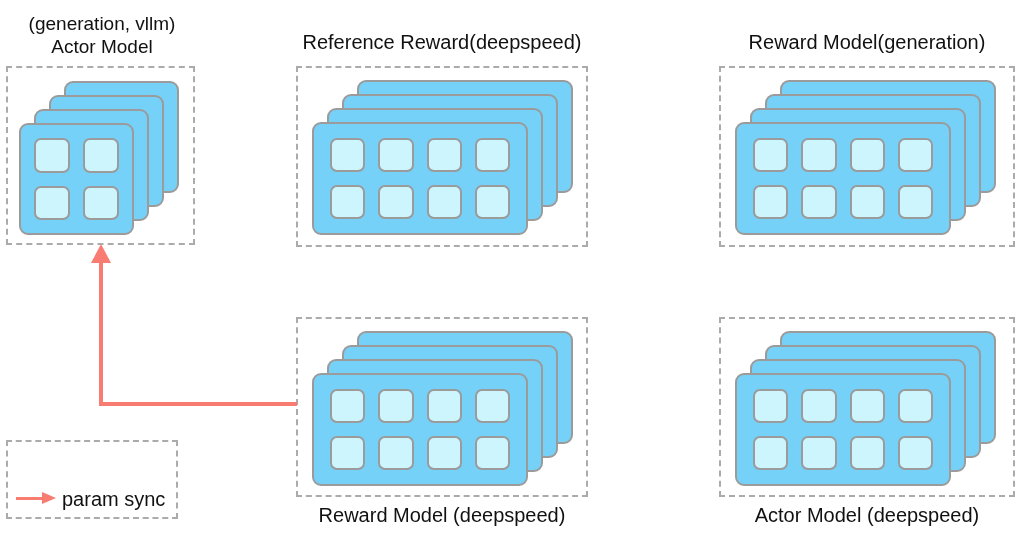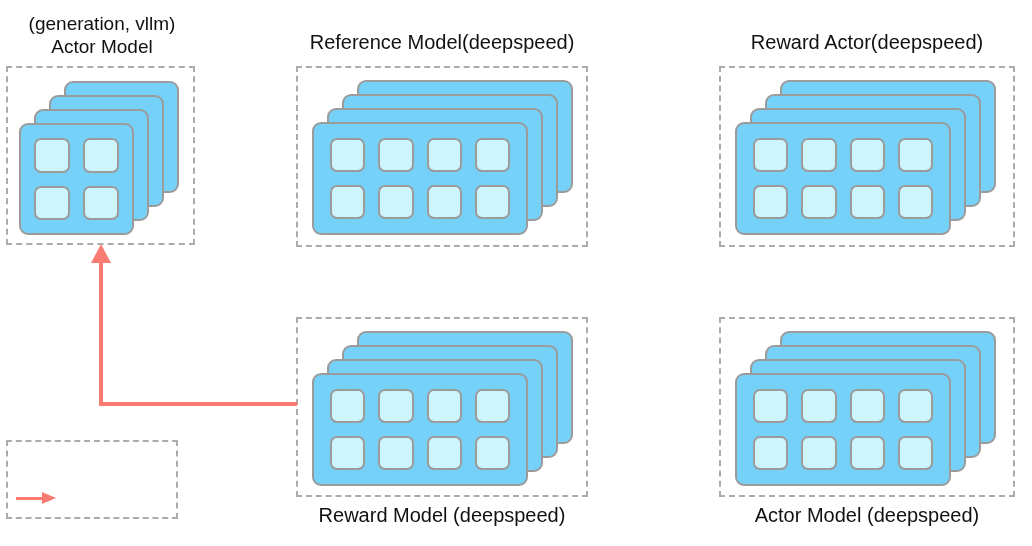--- a/index.html
+++ b/index.html
@@ -138,42 +138,42 @@
           <div class="grid" style="grid-template-columns: repeat(2, 1fr); grid-template-rows: repeat(2, 1fr);">
             <div class="cell"></div>
             <div class="cell"></div>
             <div class="cell"></div>
             <div class="cell"></div>
           </div>
         </div>
       </div>
   </div>
 
-  <div class="node-title" id="t-reference">Reference Model(deepspeed)</div>
+  <div class="node-title" id="t-reference">Reference Reward(deepspeed)</div>
   <div class="dashed-box" id="b-reference">
     <div class="stack stack-wide">
         <div class="card" style="left: 45px; top: -42px; z-index: 1;"></div>
         <div class="card" style="left: 30px; top: -28px; z-index: 2;"></div>
         <div class="card" style="left: 15px; top: -14px; z-index: 3;"></div>
         <div class="card" style="left: 0px; top: 0px; z-index: 4;">
           <div class="grid" style="grid-template-columns: repeat(4, 1fr); grid-template-rows: repeat(2, 1fr);">
             <div class="cell"></div>
             <div class="cell"></div>
             <div class="cell"></div>
             <div class="cell"></div>
             <div class="cell"></div>
             <div class="cell"></div>
             <div class="cell"></div>
             <div class="cell"></div>
           </div>
         </div>
       </div>
   </div>
 
-  <div class="node-title" id="t-reward">Reward Actor(deepspeed)</div>
+  <div class="node-title" id="t-reward">Reward Model(generation)</div>
   <div class="dashed-box" id="b-reward">
     <div class="stack stack-wide">
         <div class="card" style="left: 45px; top: -42px; z-index: 1;"></div>
         <div class="card" style="left: 30px; top: -28px; z-index: 2;"></div>
         <div class="card" style="left: 15px; top: -14px; z-index: 3;"></div>
         <div class="card" style="left: 0px; top: 0px; z-index: 4;">
           <div class="grid" style="grid-template-columns: repeat(4, 1fr); grid-template-rows: repeat(2, 1fr);">
             <div class="cell"></div>
             <div class="cell"></div>
             <div class="cell"></div>
@@ -229,15 +229,16 @@
   </div>
   <div class="node-title" id="t-critic">Actor Model (deepspeed)</div>
 
   <div class="conn-h"></div>
   <div class="conn-v"></div>
   <div class="conn-head"></div>
 
   <div class="dashed-box" id="legend-box">
     <div class="legend-line"></div>
     <div class="legend-head"></div>
+    <div class="legend-label">param sync</div>
   </div>
 
 </div>
 
 </body></html>

